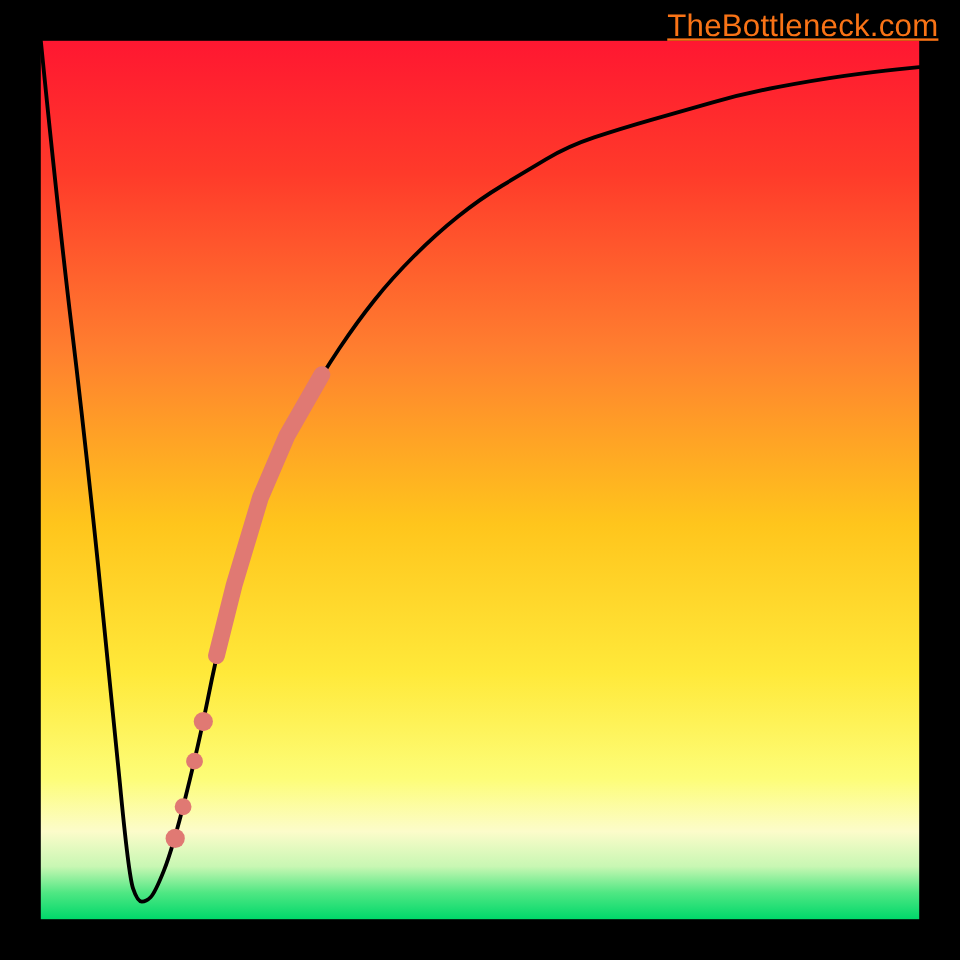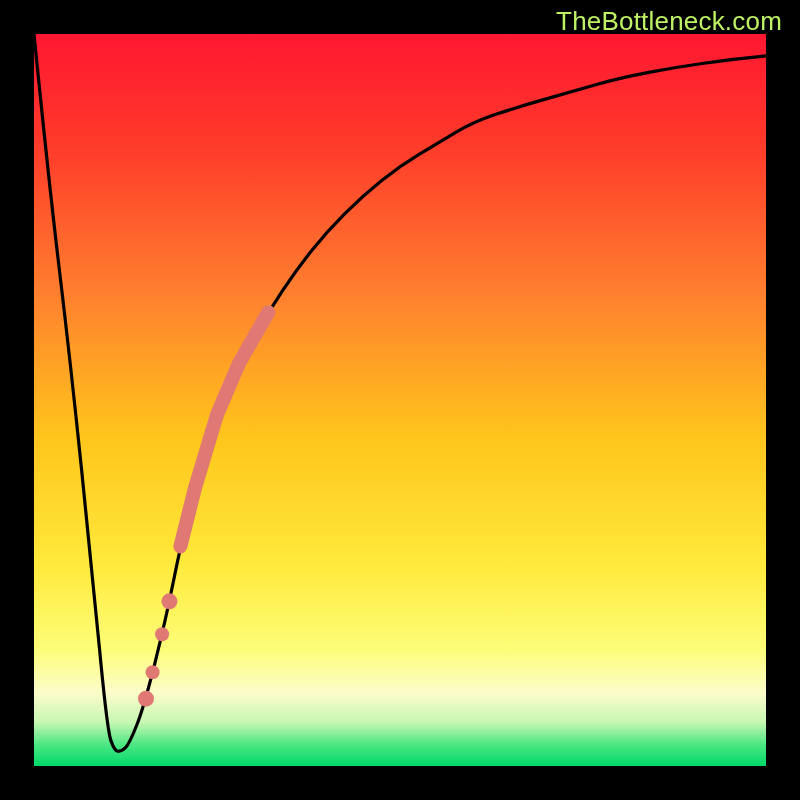--- a/index.html
+++ b/index.html
@@ -16,23 +16,24 @@
     width: 800px;
     height: 800px;
   }
   svg { display: block; }
   .attribution {
     position: absolute;
     top: 6px;
     right: 18px;
     font-size: 26px;
     font-weight: 400;
-    color: #bef264;
+    color: #f97316;
     letter-spacing: 0.2px;
     user-select: none;
+    text-decoration: underline;
   }
 </style>
 </head>
 <body>
 
 <div class="chart-wrap">
 
   <svg viewBox="0 0 800 800" width="800" height="800">
     <defs>
       <linearGradient id="bg-grad" x1="0" y1="0" x2="0" y2="1">

